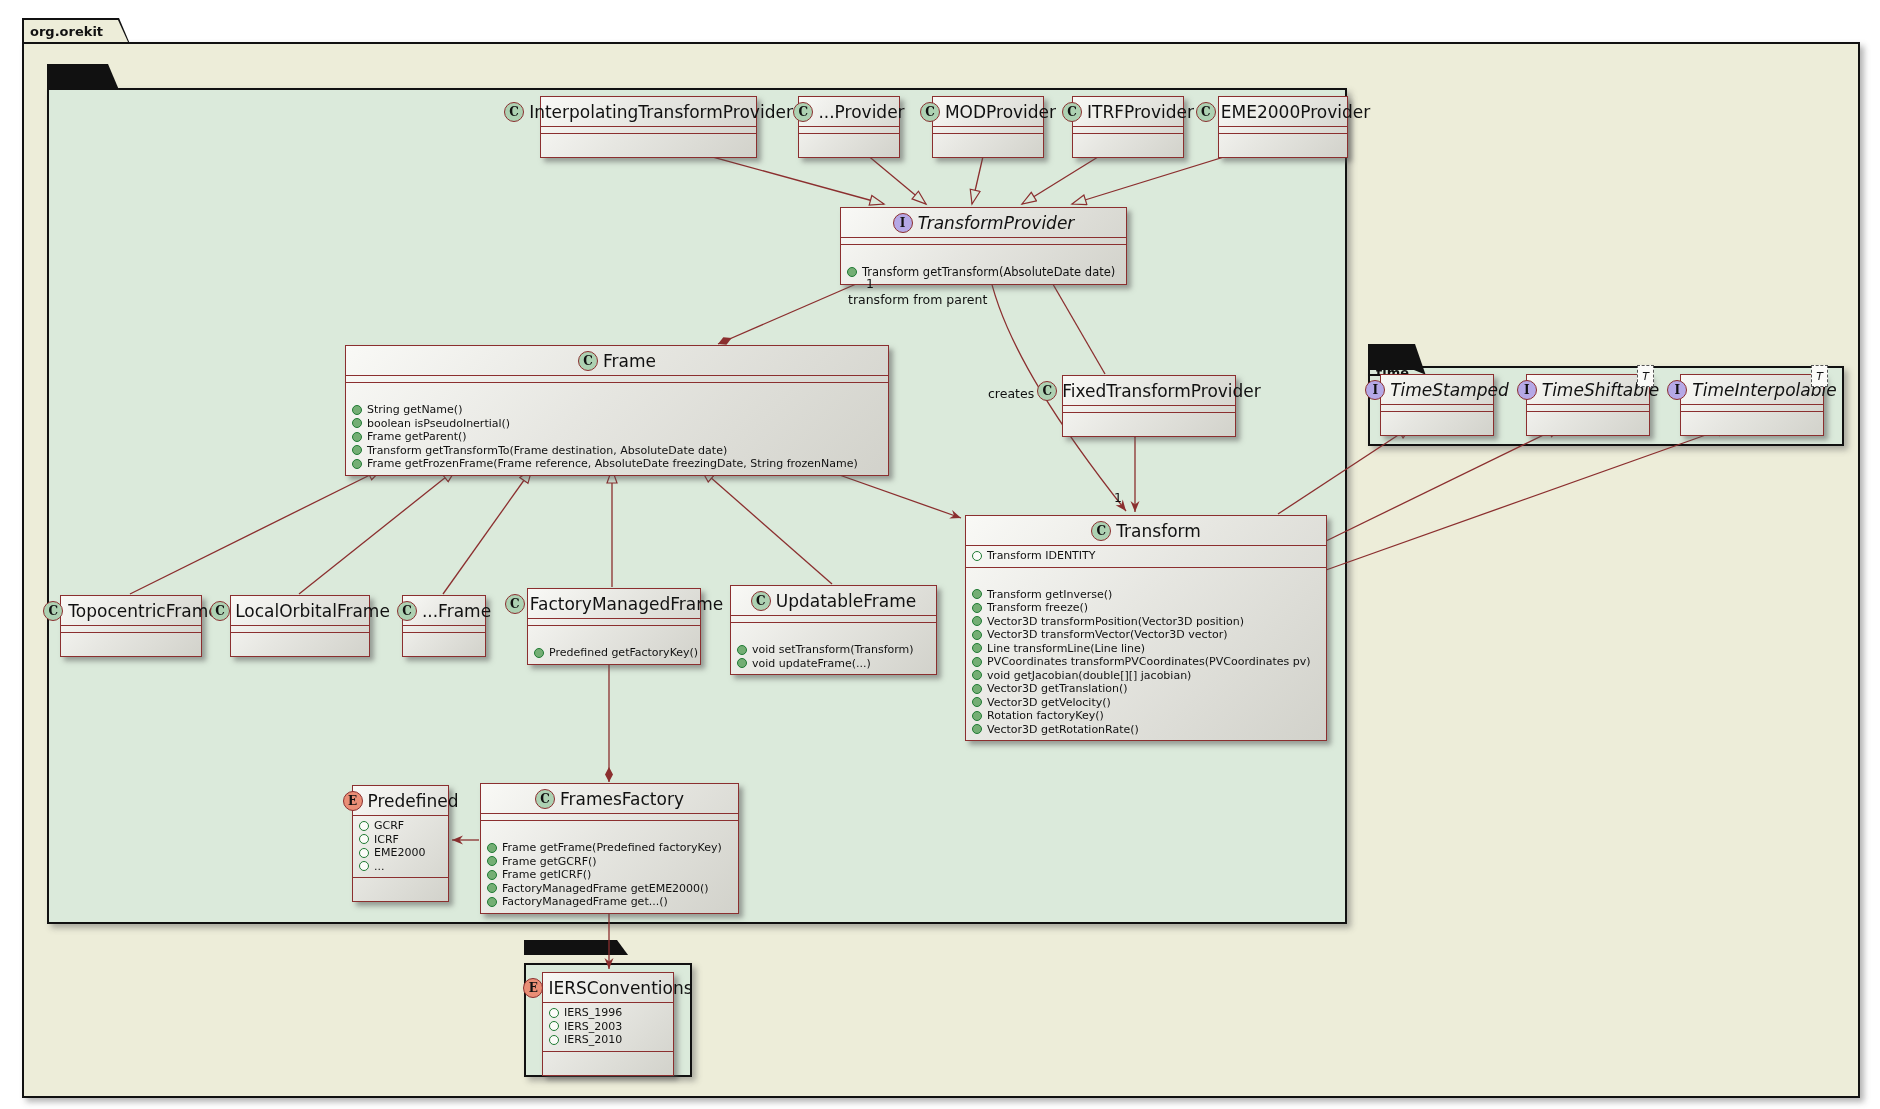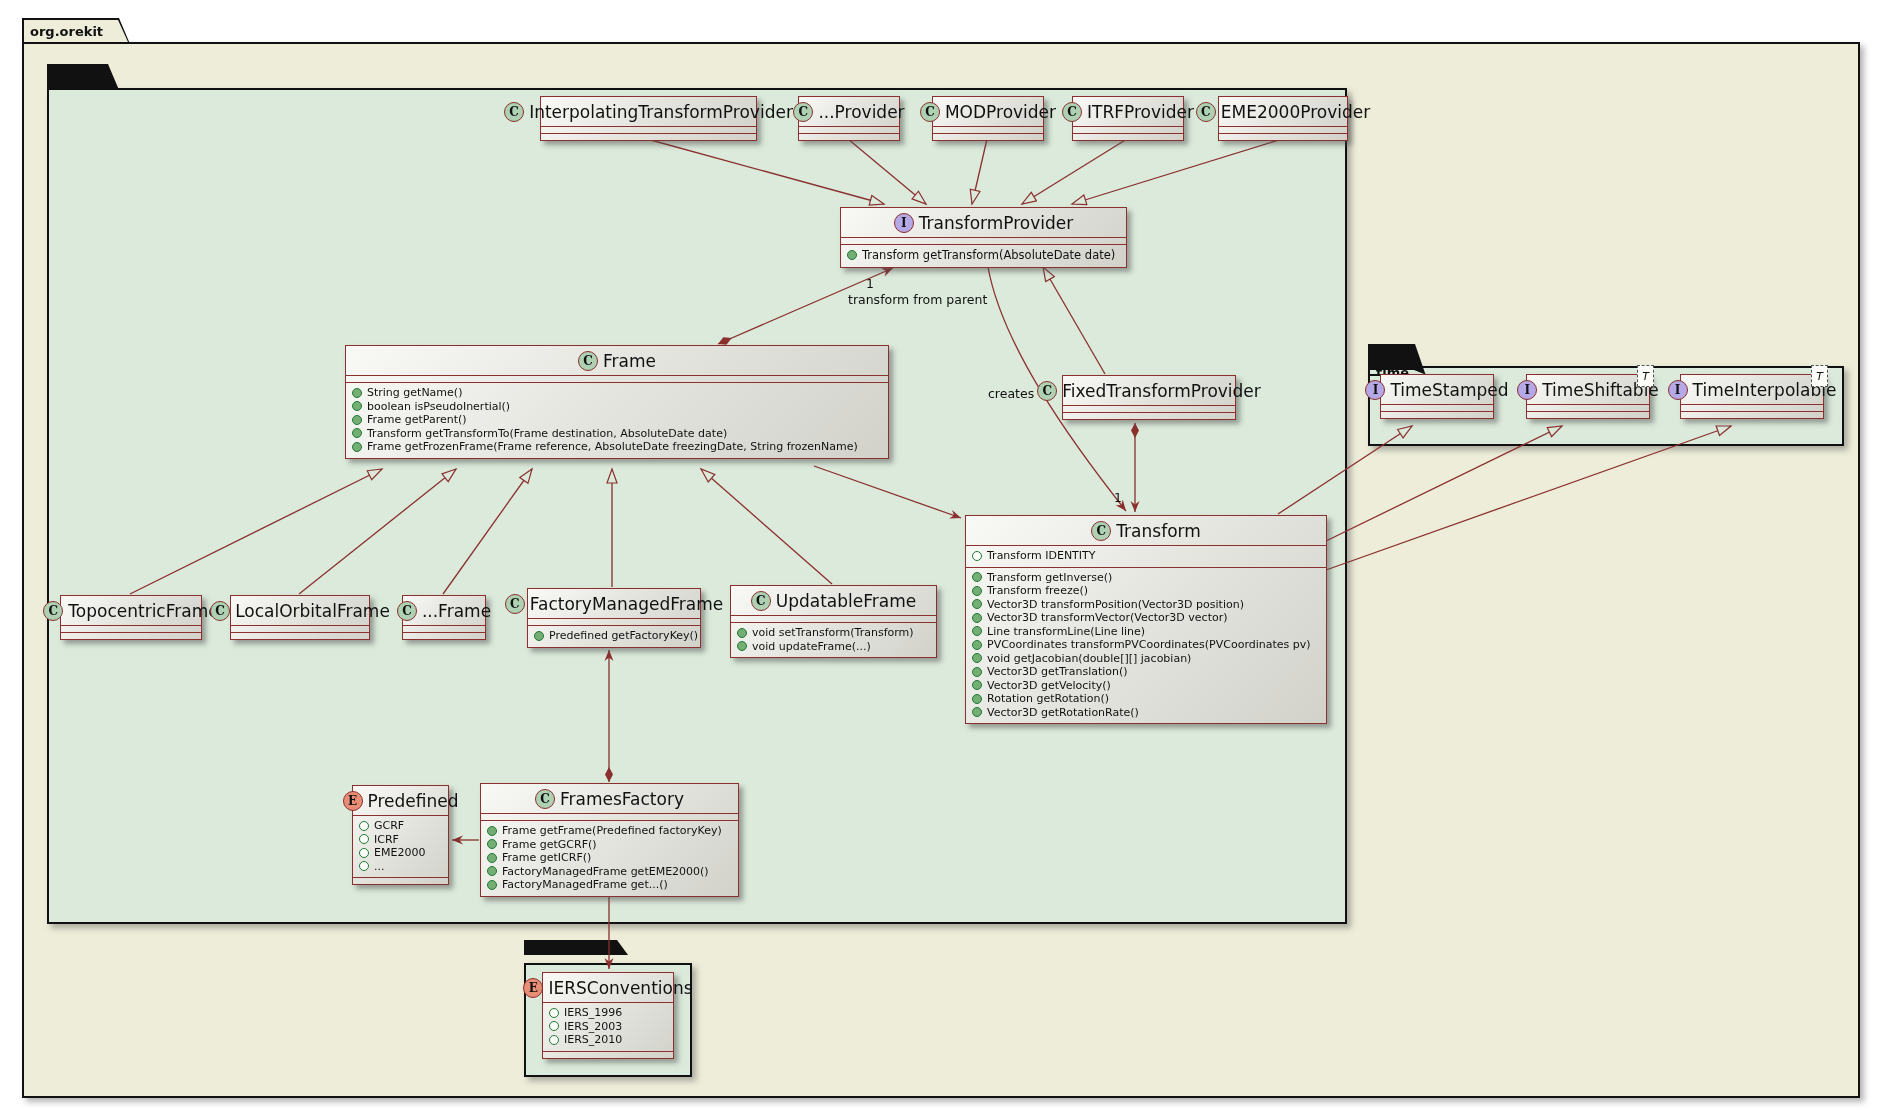--- a/index.html
+++ b/index.html
@@ -18,23 +18,23 @@
   svg.edges{position:absolute;left:0;top:0;z-index:2;pointer-events:none;}
 
   
   .class-box{position:absolute;z-index:3;background:linear-gradient(135deg,#f9f9f6 0%,#e6e6e1 45%,#d2d2cb 100%);border:1.5px solid #8B2F2F;box-shadow:4px 4px 5px rgba(80,80,80,.5);}
   .box-title{display:flex;align-items:center;justify-content:center;gap:5px;padding:4px 7px;border-bottom:1px solid #8B2F2F;min-height:21px;}
   .badge{width:20px;height:20px;border-radius:50%;display:flex;align-items:center;justify-content:center;font-family:"DejaVu Serif",serif;font-weight:bold;font-size:12px;color:#111;border:1px solid #8B2F2F;flex:0 0 auto;box-sizing:border-box;}
   .badge.c{background:#ADD1B2;}
   .badge.i{background:#B5A8E6;}
   .badge.e{background:#E98E76;}
   .name{font-size:17px;color:#111;white-space:nowrap;}
-  .iface .name{}
+  .iface .name{font-style:italic;}
   .compartment{border-bottom:1px solid #8B2F2F;padding:3px 6px 4px;}
-  .compartment.last{border-bottom:none;}
+  .compartment.last{border-bottom:none;margin-top:17px;}
   .compartment.strip{height:6px;padding:0;}
   .member{display:flex;align-items:center;gap:5px;font-size:11.5px;line-height:14.5px;color:#111;white-space:nowrap;}
   .member.small{font-size:11px;line-height:13.5px;align-items:center;}
   .dot{width:8px;height:8px;border-radius:50%;border:1px solid #1f7a33;box-sizing:content-box;flex:0 0 auto;}
   .dot.m{background:#74AE74;}
   .dot.f{background:#fcfcf9;}
 
   
   .generic-tab{position:absolute;top:-10px;right:-5px;width:15px;height:20px;background:#fbfbf8;border:1px dashed #555;display:flex;align-items:center;justify-content:center;font-size:11px;font-style:italic;color:#111;z-index:4;}
 
@@ -254,21 +254,21 @@
       <div class="member small">
           <span class="dot m"></span>
           <span>Vector3D getTranslation()</span>
         </div>
       <div class="member small">
           <span class="dot m"></span>
           <span>Vector3D getVelocity()</span>
         </div>
       <div class="member small">
           <span class="dot m"></span>
-          <span>Rotation getRotation()</span>
+          <span>Rotation factoryKey()</span>
         </div>
       <div class="member small">
           <span class="dot m"></span>
           <span>Vector3D getRotationRate()</span>
         </div>
     </div>
   </div>
 
   <div class="class-box" style="left:60px;top:595px;width:140px;">
     <div class="box-title">

